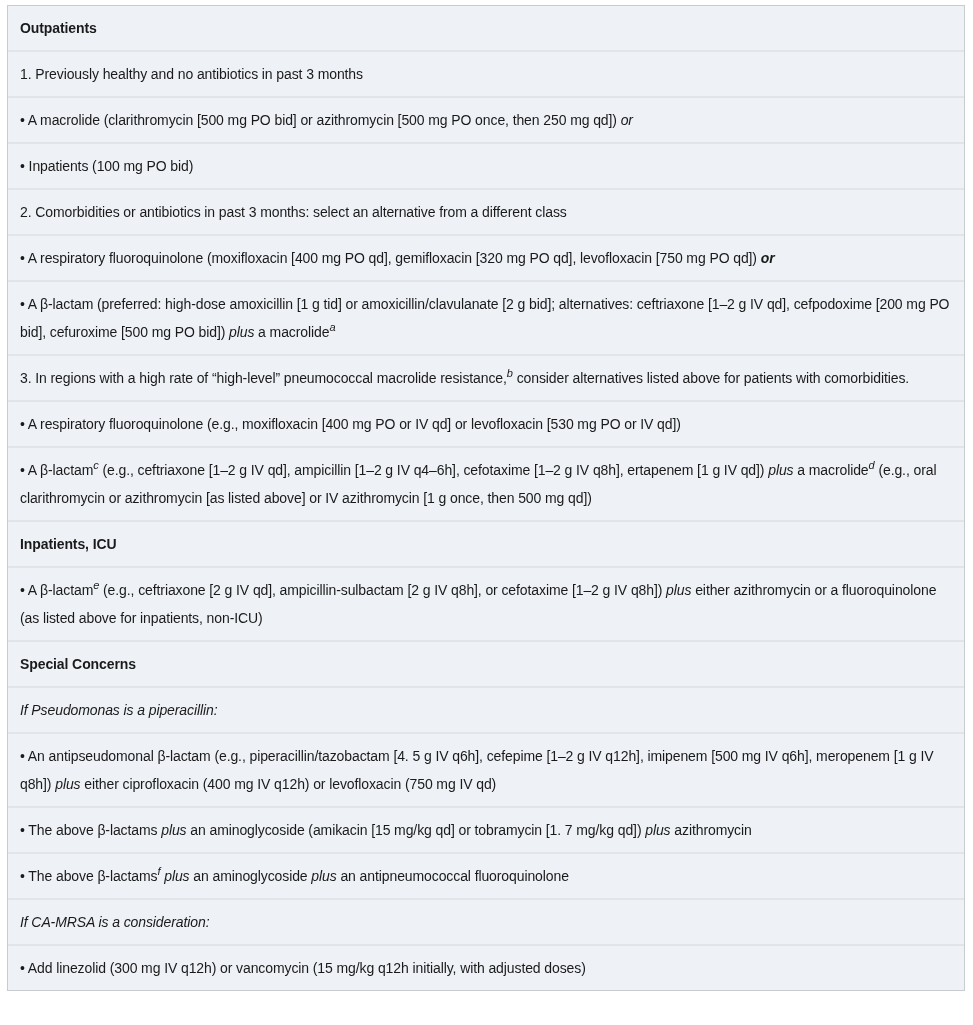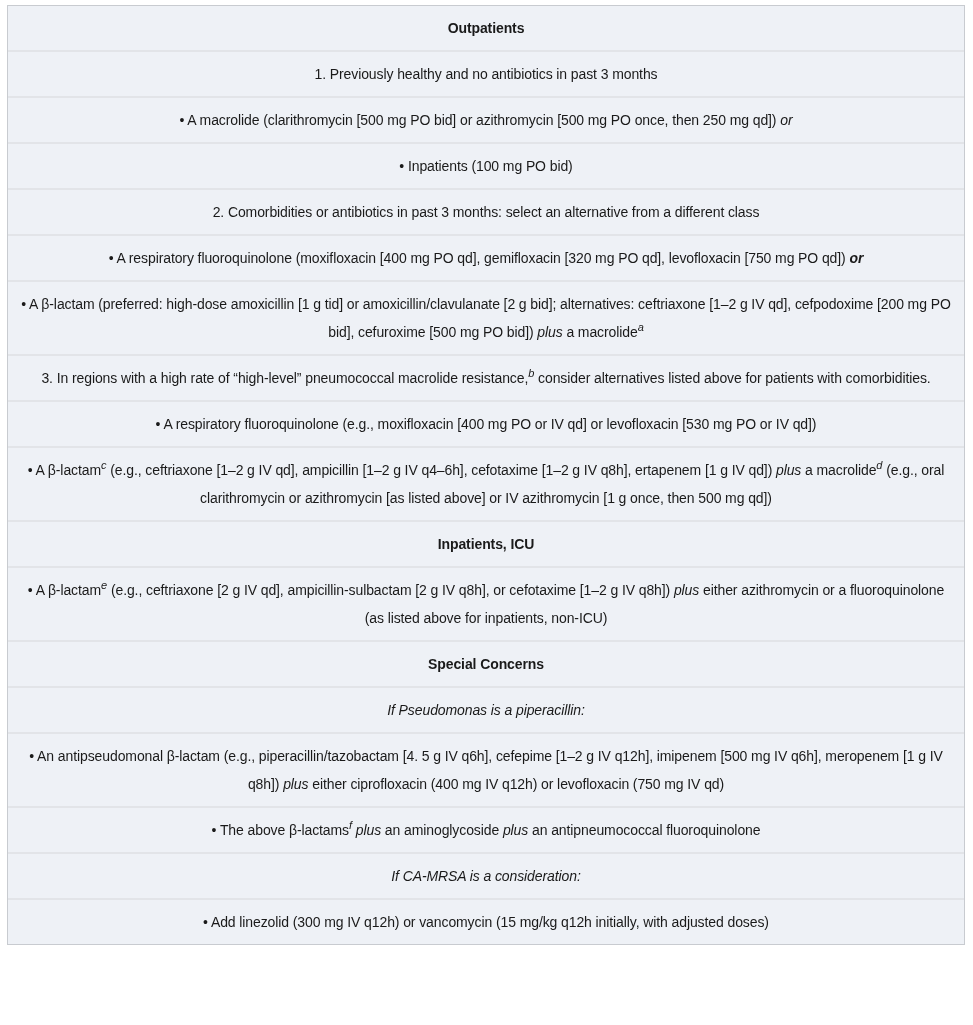--- a/index.html
+++ b/index.html
@@ -13,21 +13,20 @@
     border: 1px solid var(--border-color, #c8cbd0);
   }
   .row {
     background: var(--row-bg, #eef1f6);
     color: var(--text-color, #1a1a1a);
     font-size: 14px;
     line-height: 28px;
     padding: 8px 12px;
     letter-spacing: -0.1px;
     border-bottom: 2px solid var(--divider-color, #e2e4e8);
-    text-align: center;
   }
   .row:last-child {
     border-bottom: none;
   }
   .row.header {
     font-weight: bold;
   }
   .seg-plain { font-style: normal; }
   .seg-italic { font-style: italic; }
   .seg-bolditalic { font-style: italic; font-weight: bold; }
@@ -49,16 +48,17 @@
     <div class="row"><span class="seg-plain">• A respiratory fluoroquinolone (moxifloxacin [400 mg PO qd], gemifloxacin [320 mg PO qd], levofloxacin [750 mg PO qd]) </span><span class="seg-bolditalic">or</span></div>
     <div class="row"><span class="seg-plain">• A β-lactam (preferred: high-dose amoxicillin [1 g tid] or amoxicillin/clavulanate [2 g bid]; alternatives: ceftriaxone [1–2 g IV qd], cefpodoxime [200 mg PO bid], cefuroxime [500 mg PO bid]) </span><span class="seg-italic">plus</span><span class="seg-plain"> a macrolide</span><sup class="seg-sup">a</sup></div>
     <div class="row"><span class="seg-plain">3. In regions with a high rate of “high-level” pneumococcal macrolide resistance,</span><sup class="seg-sup">b</sup><span class="seg-plain"> consider alternatives listed above for patients with comorbidities.</span></div>
     <div class="row"><span class="seg-plain">• A respiratory fluoroquinolone (e.g., moxifloxacin [400 mg PO or IV qd] or levofloxacin [530 mg PO or IV qd])</span></div>
     <div class="row"><span class="seg-plain">• A β-lactam</span><sup class="seg-sup">c</sup><span class="seg-plain"> (e.g., ceftriaxone [1–2 g IV qd], ampicillin [1–2 g IV q4–6h], cefotaxime [1–2 g IV q8h], ertapenem [1 g IV qd]) </span><span class="seg-italic">plus</span><span class="seg-plain"> a macrolide</span><sup class="seg-sup">d</sup><span class="seg-plain"> (e.g., oral clarithromycin or azithromycin [as listed above] or IV azithromycin [1 g once, then 500 mg qd])</span></div>
     <div class="row header"><span class="seg-plain">Inpatients, ICU</span></div>
     <div class="row"><span class="seg-plain">• A β-lactam</span><sup class="seg-sup">e</sup><span class="seg-plain"> (e.g., ceftriaxone [2 g IV qd], ampicillin-sulbactam [2 g IV q8h], or cefotaxime [1–2 g IV q8h]) </span><span class="seg-italic">plus</span><span class="seg-plain"> either azithromycin or a fluoroquinolone (as listed above for inpatients, non-ICU)</span></div>
     <div class="row header"><span class="seg-plain">Special Concerns</span></div>
     <div class="row"><span class="seg-italic">If Pseudomonas is a piperacillin:</span></div>
     <div class="row"><span class="seg-plain">• An antipseudomonal β-lactam (e.g., piperacillin/tazobactam [4. 5 g IV q6h], cefepime [1–2 g IV q12h], imipenem [500 mg IV q6h], meropenem [1 g IV q8h]) </span><span class="seg-italic">plus</span><span class="seg-plain"> either ciprofloxacin (400 mg IV q12h) or levofloxacin (750 mg IV qd)</span></div>
+    <div class="row"><span class="seg-plain">• The above β-lactams </span><span class="seg-italic">plus</span><span class="seg-plain"> an aminoglycoside (amikacin [15 mg/kg qd] or tobramycin [1. 7 mg/kg qd]) </span><span class="seg-italic">plus</span><span class="seg-plain"> azithromycin</span></div>
     <div class="row"><span class="seg-plain">• The above β-lactams</span><sup class="seg-sup">f</sup><span class="seg-plain"> </span><span class="seg-italic">plus</span><span class="seg-plain"> an aminoglycoside </span><span class="seg-italic">plus</span><span class="seg-plain"> an antipneumococcal fluoroquinolone</span></div>
     <div class="row"><span class="seg-italic">If CA-MRSA is a consideration:</span></div>
     <div class="row"><span class="seg-plain">• Add linezolid (300 mg IV q12h) or vancomycin (15 mg/kg q12h initially, with adjusted doses)</span></div>
   </div>
 
 </body></html>

